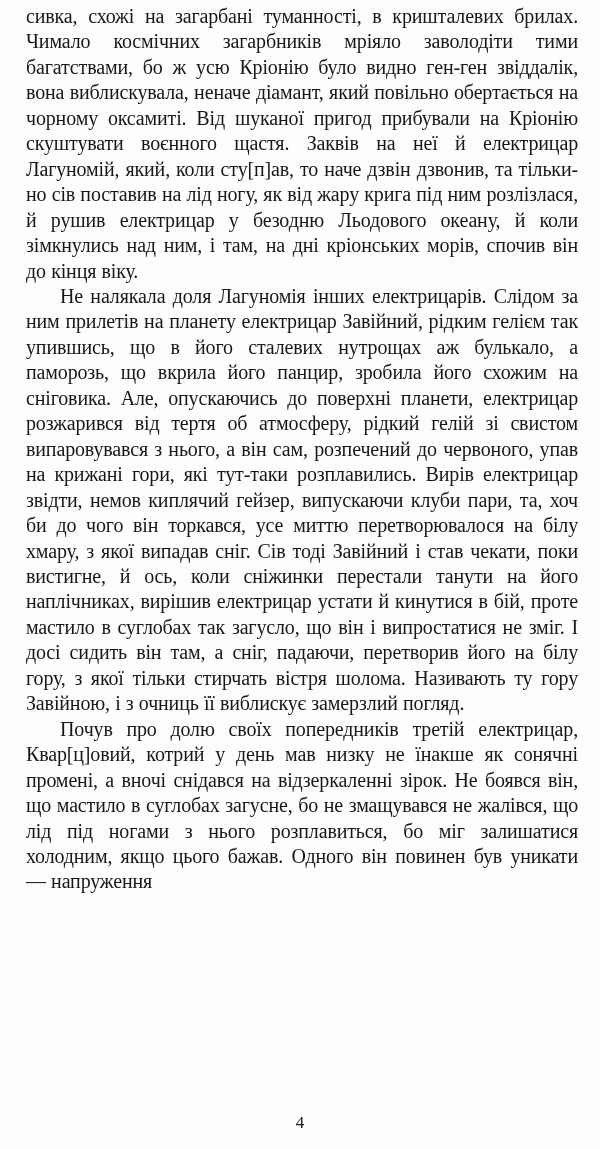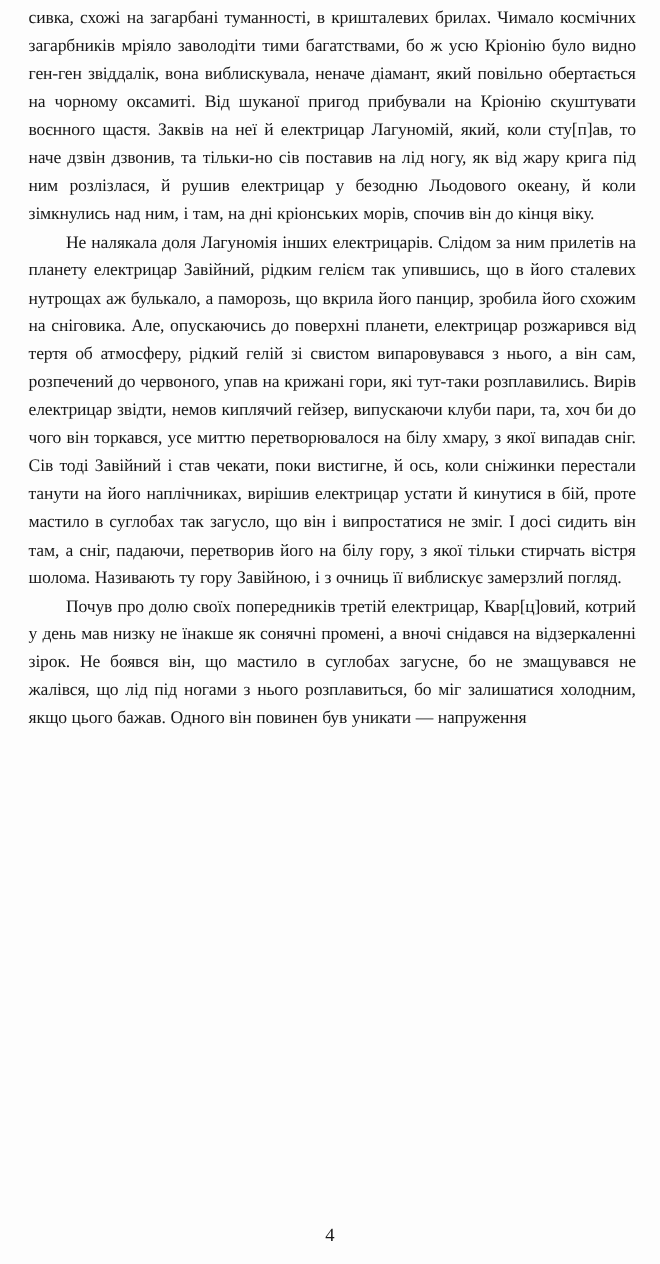--- a/index.html
+++ b/index.html
@@ -18,21 +18,21 @@
     position: relative;
     width: 600px;
     height: 1149px;
     background: #fdfdfd;
     box-sizing: border-box;
     padding: 4px 22px 0 26px;
   }
 
   
   .body-text {
-    font-size: 16px;
+    font-size: 20px;
     line-height: 25.45px;
     text-align: justify;
     text-justify: inter-word;
     color: #1b1b1b;
     letter-spacing: -0.15px;
     word-spacing: 0.4px;
     -webkit-font-smoothing: none;
   }
 
   .body-text p {

